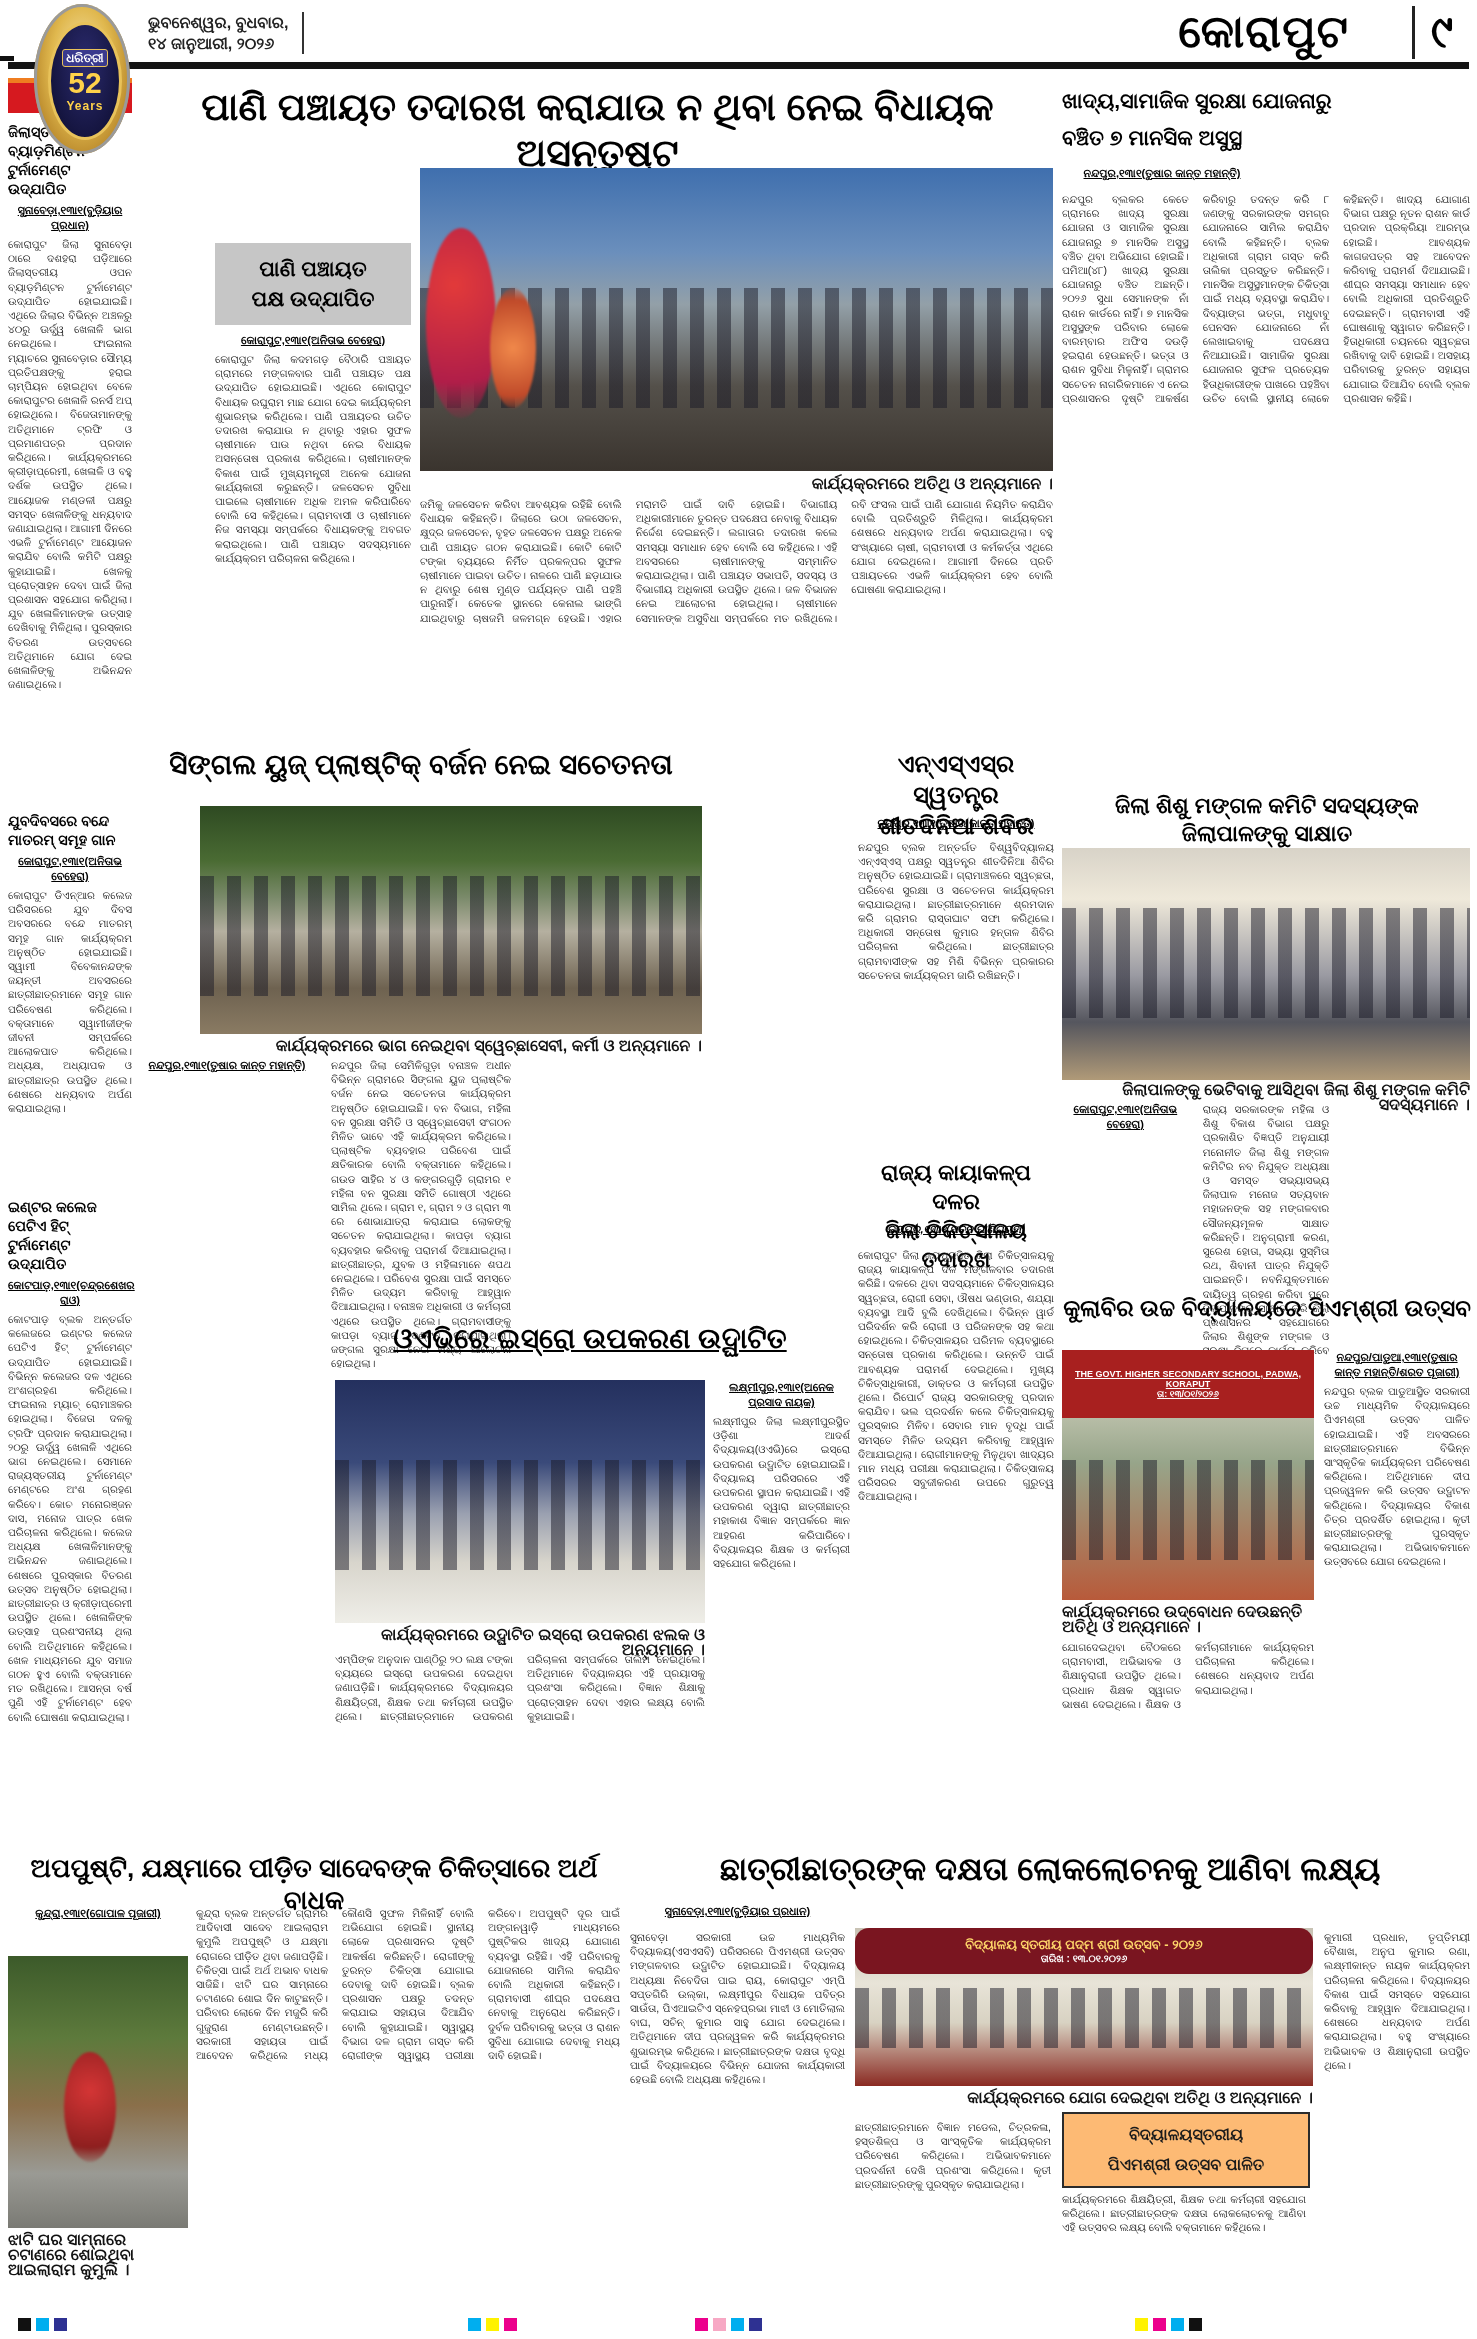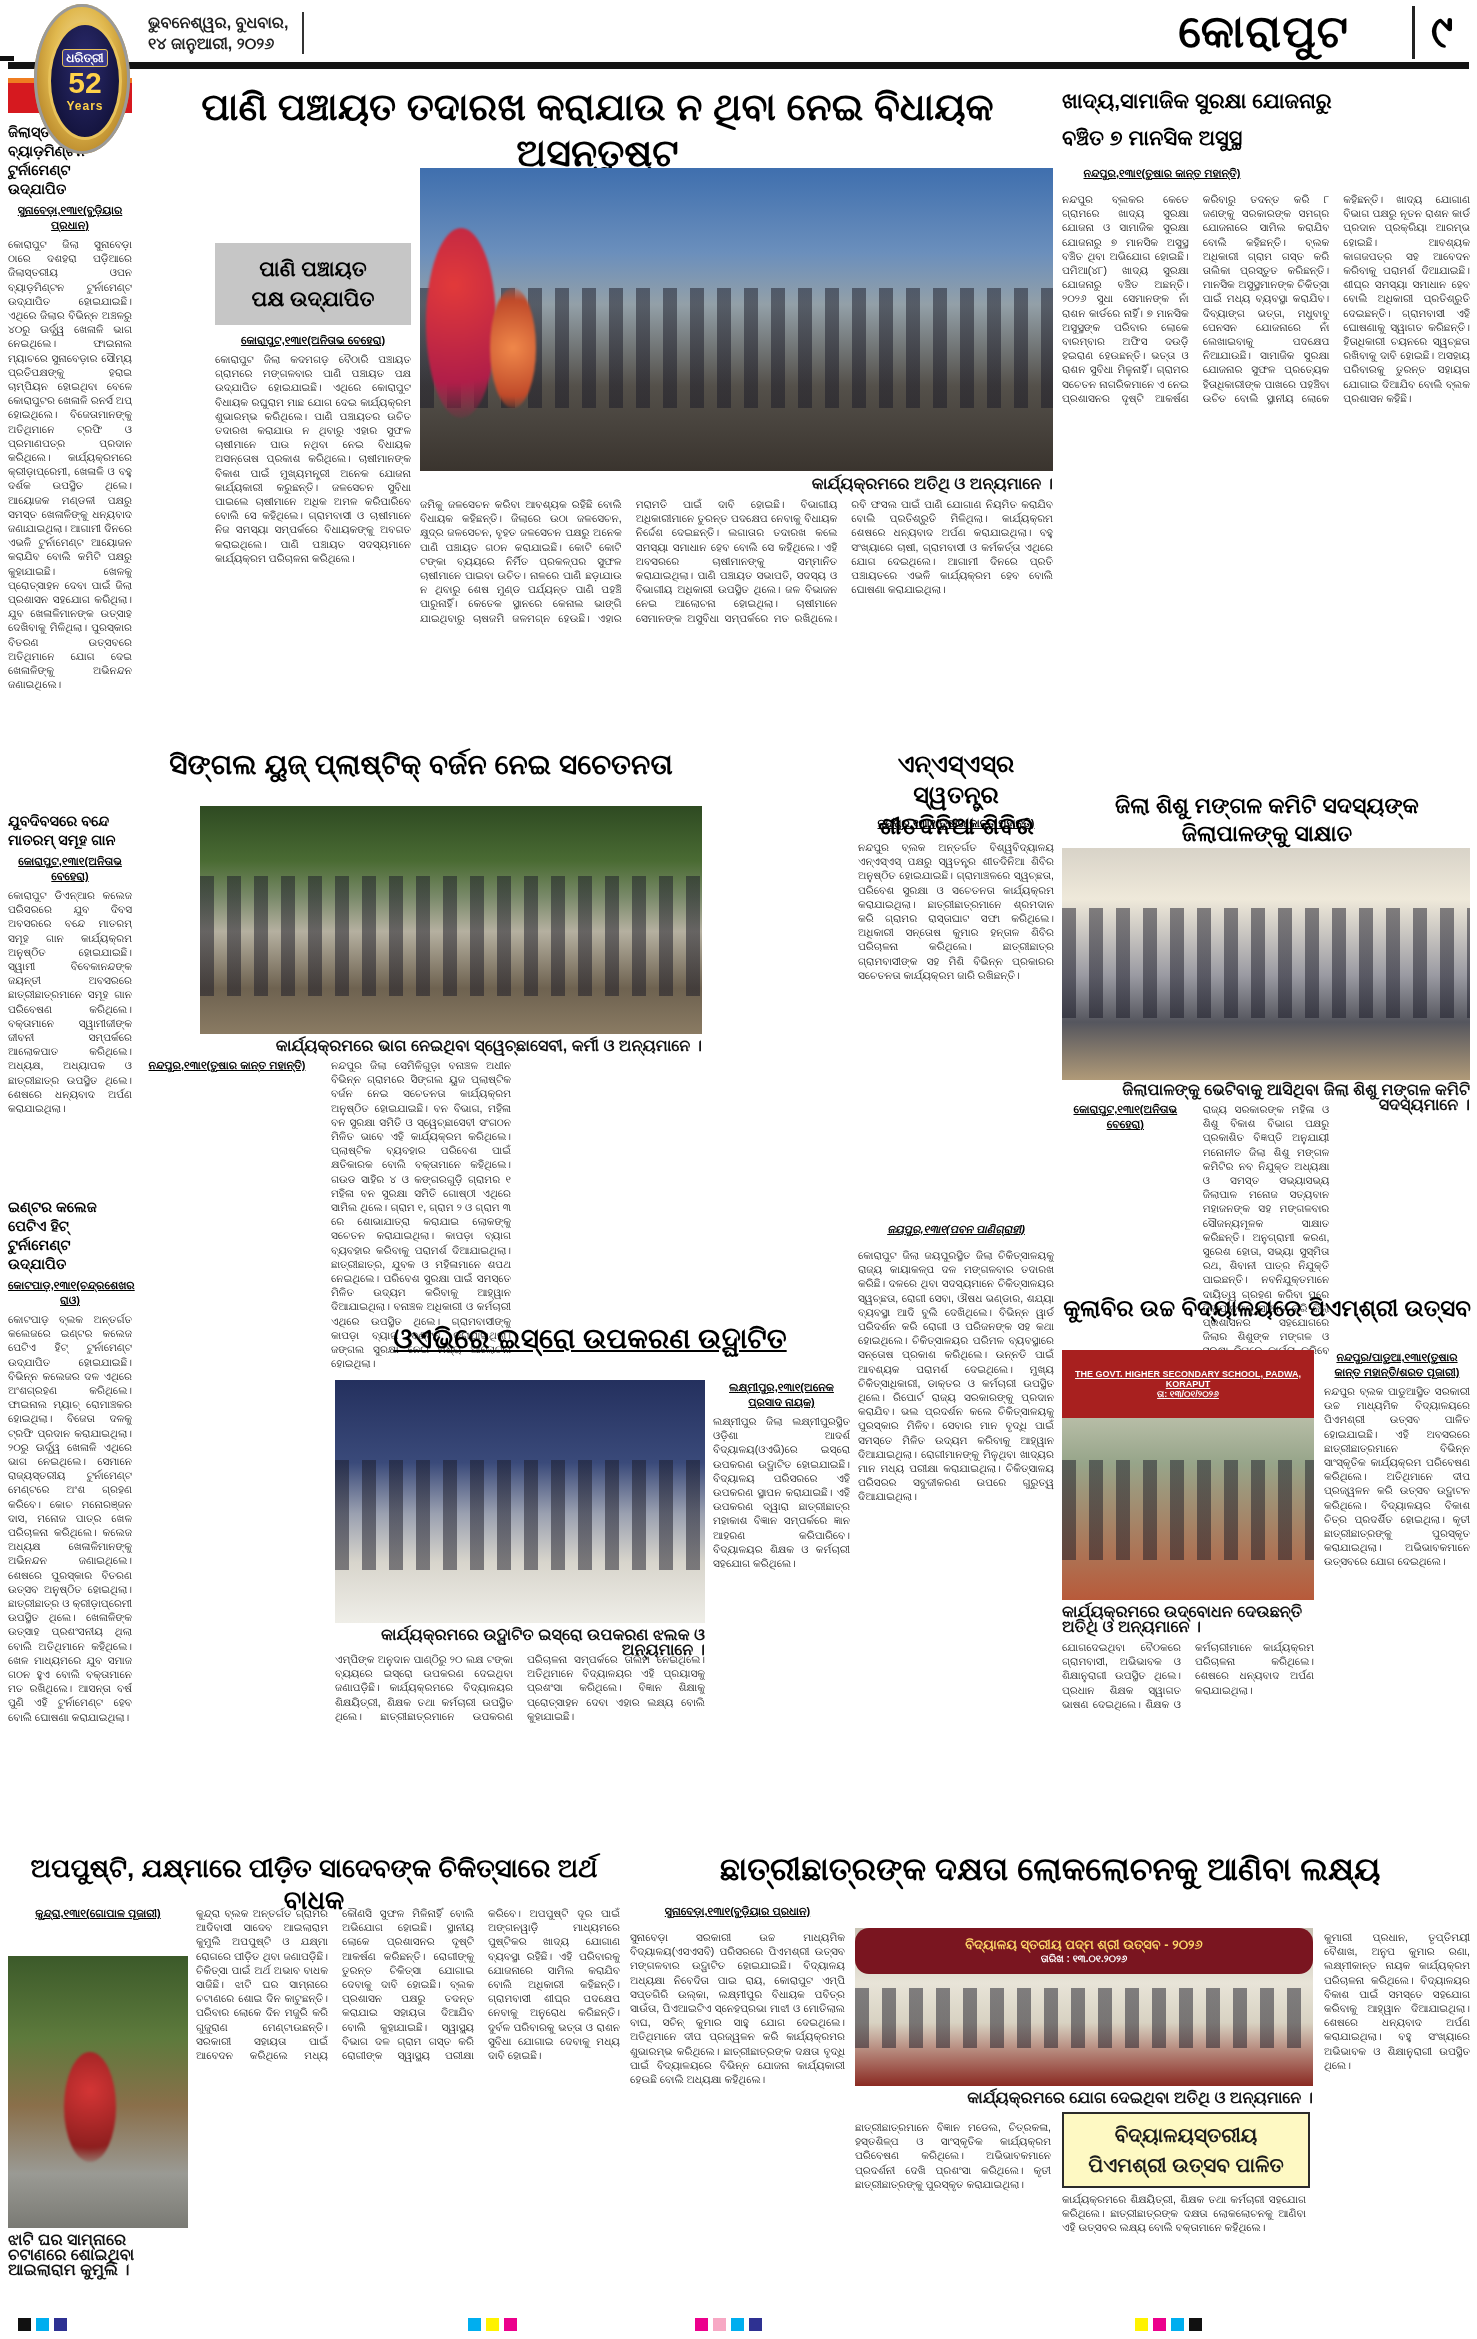--- a/index.html
+++ b/index.html
@@ -52,22 +52,22 @@
   .ph5{background:linear-gradient(180deg,#e8e2d2 0%,#97a58a 45%,#b85a3a 100%);}
   .ph6{background:linear-gradient(180deg,#3c5a2a 0%,#5d7a3c 30%,#8a6f4a 55%,#9a9a94 80%,#7a7a74 100%);}
   .ph7{background:linear-gradient(180deg,#c8c2b4 0%,#e8e4d8 35%,#d8d2c2 60%,#8a2a22 100%);}
   .crowd{position:absolute;left:0;right:0;
       background:repeating-linear-gradient(90deg,rgba(25,25,38,.5) 0 14px,rgba(0,0,0,0) 14px 27px);}
   .flowers{position:absolute;border-radius:50%;filter:blur(1px);}
   .banner-red{position:absolute;left:0;right:0;top:0;background:#a8201f;color:#fff;
       font-weight:bold;display:flex;flex-direction:column;align-items:center;justify-content:center;text-align:center;}
   .banner-maroon{position:absolute;left:0;right:0;top:0;background:#7a1520;color:#ffd76a;
       font-weight:bold;display:flex;flex-direction:column;align-items:center;justify-content:center;text-align:center;border-radius:14px;}
-  .subbox{border:2px solid #2b2b2b;text-align:center;font-weight:bold;font-size:20px;
-      line-height:30px;display:flex;flex-direction:column;justify-content:center;background:#fef9c3;}
+  .subbox{border:2px solid #2b2b2b;text-align:center;font-weight:bold;font-size:16px;
+      line-height:30px;display:flex;flex-direction:column;justify-content:center;background:#fdba74;}
   .marks{display:flex;gap:5px;}
   .mark{width:13px;height:13px;display:inline-block;}
   .edge{background:#111;}
 </style>
 </head>
 <body>
 
 <div class="page">
 
   <div class="abs edge" style="left:0;top:56px;width:14px;height:5px;"></div>
@@ -149,20 +149,24 @@
     <div class="body">ନନ୍ଦପୁର ଜିଲା ସେମିଳିଗୁଡ଼ା ବନାଞ୍ଚଳ ଅଧୀନ ବିଭିନ୍ନ ଗ୍ରାମରେ ସିଙ୍ଗଲ ୟୁଜ ପ୍ଲାଷ୍ଟିକ ବର୍ଜନ ନେଇ ସଚେତନତା କାର୍ଯ୍ୟକ୍ରମ ଅନୁଷ୍ଠିତ ହୋଇଯାଇଛି। ବନ ବିଭାଗ, ମହିଳା ବନ ସୁରକ୍ଷା ସମିତି ଓ ସ୍ୱେଚ୍ଛାସେବୀ ସଂଗଠନ ମିଳିତ ଭାବେ ଏହି କାର୍ଯ୍ୟକ୍ରମ କରିଥିଲେ। ପ୍ଲାଷ୍ଟିକ ବ୍ୟବହାର ପରିବେଶ ପାଇଁ କ୍ଷତିକାରକ ବୋଲି ବକ୍ତାମାନେ କହିଥିଲେ। ଗଉଡ ସାହିର ୪ ଓ କଙ୍ଗରଗୁଡ଼ି ଗ୍ରାମର ୧ ମହିଳା ବନ ସୁରକ୍ଷା ସମିତି ଗୋଷ୍ଠୀ ଏଥିରେ ସାମିଲ ଥିଲେ। ଗ୍ରାମ ୧, ଗ୍ରାମ ୨ ଓ ଗ୍ରାମ ୩ ରେ ଶୋଭାଯାତ୍ରା କରାଯାଇ ଲୋକଙ୍କୁ ସଚେତନ କରାଯାଇଥିଲା। କାପଡ଼ା ବ୍ୟାଗ ବ୍ୟବହାର କରିବାକୁ ପରାମର୍ଶ ଦିଆଯାଇଥିଲା। ଛାତ୍ରୀଛାତ୍ର, ଯୁବକ ଓ ମହିଳାମାନେ ଶପଥ ନେଇଥିଲେ। ପରିବେଶ ସୁରକ୍ଷା ପାଇଁ ସମସ୍ତେ ମିଳିତ ଉଦ୍ୟମ କରିବାକୁ ଆହ୍ୱାନ ଦିଆଯାଇଥିଲା। ବନାଞ୍ଚଳ ଅଧିକାରୀ ଓ କର୍ମଚାରୀ ଏଥିରେ ଉପସ୍ଥିତ ଥିଲେ। ଗ୍ରାମବାସୀଙ୍କୁ କାପଡ଼ା ବ୍ୟାଗ ବଣ୍ଟନ କରାଯାଇଥିଲା। ଜଙ୍ଗଲ ସୁରକ୍ଷା ନେଇ ମଧ୍ୟ ଆଲୋଚନା ହୋଇଥିଲା।</div>
   </div>
 
   <div class="abs hl" style="left:858px;top:748px;width:196px;font-size:24px;line-height:31px;">
     <div>ଏନ୍‌ଏସ୍‌ଏସ୍‌ର ସ୍ୱତନ୍ତ୍ର</div>
     <div>ଶୀତଦିନିଆ ଶିବିର</div>
   </div>
   <div class="abs byline" style="left:858px;top:816px;width:196px;">ନନ୍ଦପୁର,୧୩ା୧(ତୁଷାର କାନ୍ତ ମହାନ୍ତି)</div>
   <div class="abs body" style="left:858px;top:840px;width:196px;height:315px;">ନନ୍ଦପୁର ବ୍ଲକ ଅନ୍ତର୍ଗତ ବିଶ୍ୱବିଦ୍ୟାଳୟ ଏନ୍‌ଏସ୍‌ଏସ୍ ପକ୍ଷରୁ ସ୍ୱତନ୍ତ୍ର ଶୀତଦିନିଆ ଶିବିର ଅନୁଷ୍ଠିତ ହୋଇଯାଇଛି। ଗ୍ରାମାଞ୍ଚଳରେ ସ୍ୱଚ୍ଛତା, ପରିବେଶ ସୁରକ୍ଷା ଓ ସଚେତନତା କାର୍ଯ୍ୟକ୍ରମ କରାଯାଇଥିଲା। ଛାତ୍ରୀଛାତ୍ରମାନେ ଶ୍ରମଦାନ କରି ଗ୍ରାମର ରାସ୍ତାଘାଟ ସଫା କରିଥିଲେ। ଅଧିକାରୀ ସନ୍ତୋଷ କୁମାର ହନ୍ତାଳ ଶିବିର ପରିଚାଳନା କରିଥିଲେ। ଛାତ୍ରୀଛାତ୍ର ଗ୍ରାମବାସୀଙ୍କ ସହ ମିଶି ବିଭିନ୍ନ ପ୍ରକାରର ସଚେତନତା କାର୍ଯ୍ୟକ୍ରମ ଜାରି ରଖିଛନ୍ତି।</div>
 
+  <div class="abs hl" style="left:858px;top:1158px;width:196px;font-size:22px;line-height:29px;">
+    <div>ରାଜ୍ୟ କାୟାକଳ୍ପ ଦଳର</div>
+    <div>ଜିଲା ଚିକିତ୍ସାଳୟ ତଦାରଖ</div>
+  </div>
   <div class="abs byline" style="left:858px;top:1222px;width:196px;font-style:italic;">ଜୟପୁର,୧୩ା୧(ପବନ ପାଣିଗ୍ରାହୀ)</div>
   <div class="abs body" style="left:858px;top:1248px;width:196px;height:592px;">କୋରାପୁଟ ଜିଲା ଜୟପୁରସ୍ଥିତ ଜିଲା ଚିକିତ୍ସାଳୟକୁ ରାଜ୍ୟ କାୟାକଳ୍ପ ଦଳ ମଙ୍ଗଳବାର ତଦାରଖ କରିଛି। ଦଳରେ ଥିବା ସଦସ୍ୟମାନେ ଚିକିତ୍ସାଳୟର ସ୍ୱଚ୍ଛତା, ରୋଗୀ ସେବା, ଔଷଧ ଭଣ୍ଡାର, ଶଯ୍ୟା ବ୍ୟବସ୍ଥା ଆଦି ବୁଲି ଦେଖିଥିଲେ। ବିଭିନ୍ନ ୱାର୍ଡ ପରିଦର୍ଶନ କରି ରୋଗୀ ଓ ପରିଜନଙ୍କ ସହ କଥା ହୋଇଥିଲେ। ଚିକିତ୍ସାଳୟର ପରିମଳ ବ୍ୟବସ୍ଥାରେ ସନ୍ତୋଷ ପ୍ରକାଶ କରିଥିଲେ। ଉନ୍ନତି ପାଇଁ ଆବଶ୍ୟକ ପରାମର୍ଶ ଦେଇଥିଲେ। ମୁଖ୍ୟ ଚିକିତ୍ସାଧିକାରୀ, ଡାକ୍ତର ଓ କର୍ମଚାରୀ ଉପସ୍ଥିତ ଥିଲେ। ରିପୋର୍ଟ ରାଜ୍ୟ ସରକାରଙ୍କୁ ପ୍ରଦାନ କରାଯିବ। ଭଲ ପ୍ରଦର୍ଶନ କଲେ ଚିକିତ୍ସାଳୟକୁ ପୁରସ୍କାର ମିଳିବ। ସେବାର ମାନ ବୃଦ୍ଧି ପାଇଁ ସମସ୍ତେ ମିଳିତ ଉଦ୍ୟମ କରିବାକୁ ଆହ୍ୱାନ ଦିଆଯାଇଥିଲା। ରୋଗୀମାନଙ୍କୁ ମିଳୁଥିବା ଖାଦ୍ୟର ମାନ ମଧ୍ୟ ପରୀକ୍ଷା କରାଯାଇଥିଲା। ଚିକିତ୍ସାଳୟ ପରିସରର ସବୁଜୀକରଣ ଉପରେ ଗୁରୁତ୍ୱ ଦିଆଯାଇଥିଲା।</div>
 
   <div class="abs hl hl-22" style="left:1062px;top:792px;width:410px;">ଜିଲା ଶିଶୁ ମଙ୍ଗଳ କମିଟି ସଦସ୍ୟଙ୍କ ଜିଲାପାଳଙ୍କୁ ସାକ୍ଷାତ</div>
   <div class="abs photo ph3" style="left:1062px;top:848px;width:408px;height:232px;">
     <div class="crowd" style="top:60px;height:110px;"></div>
   </div>
   <div class="abs caption" style="left:1062px;top:1082px;width:408px;">ଜିଲାପାଳଙ୍କୁ ଭେଟିବାକୁ ଆସିଥିବା ଜିଲା ଶିଶୁ ମଙ୍ଗଳ କମିଟି ସଦସ୍ୟମାନେ ।</div>
   <div class="abs cols3" style="left:1062px;top:1102px;width:408px;height:182px;">
     <div class="byline">କୋରାପୁଟ,୧୩ା୧(ଅନିତାଭ ବେହେରା)</div>

